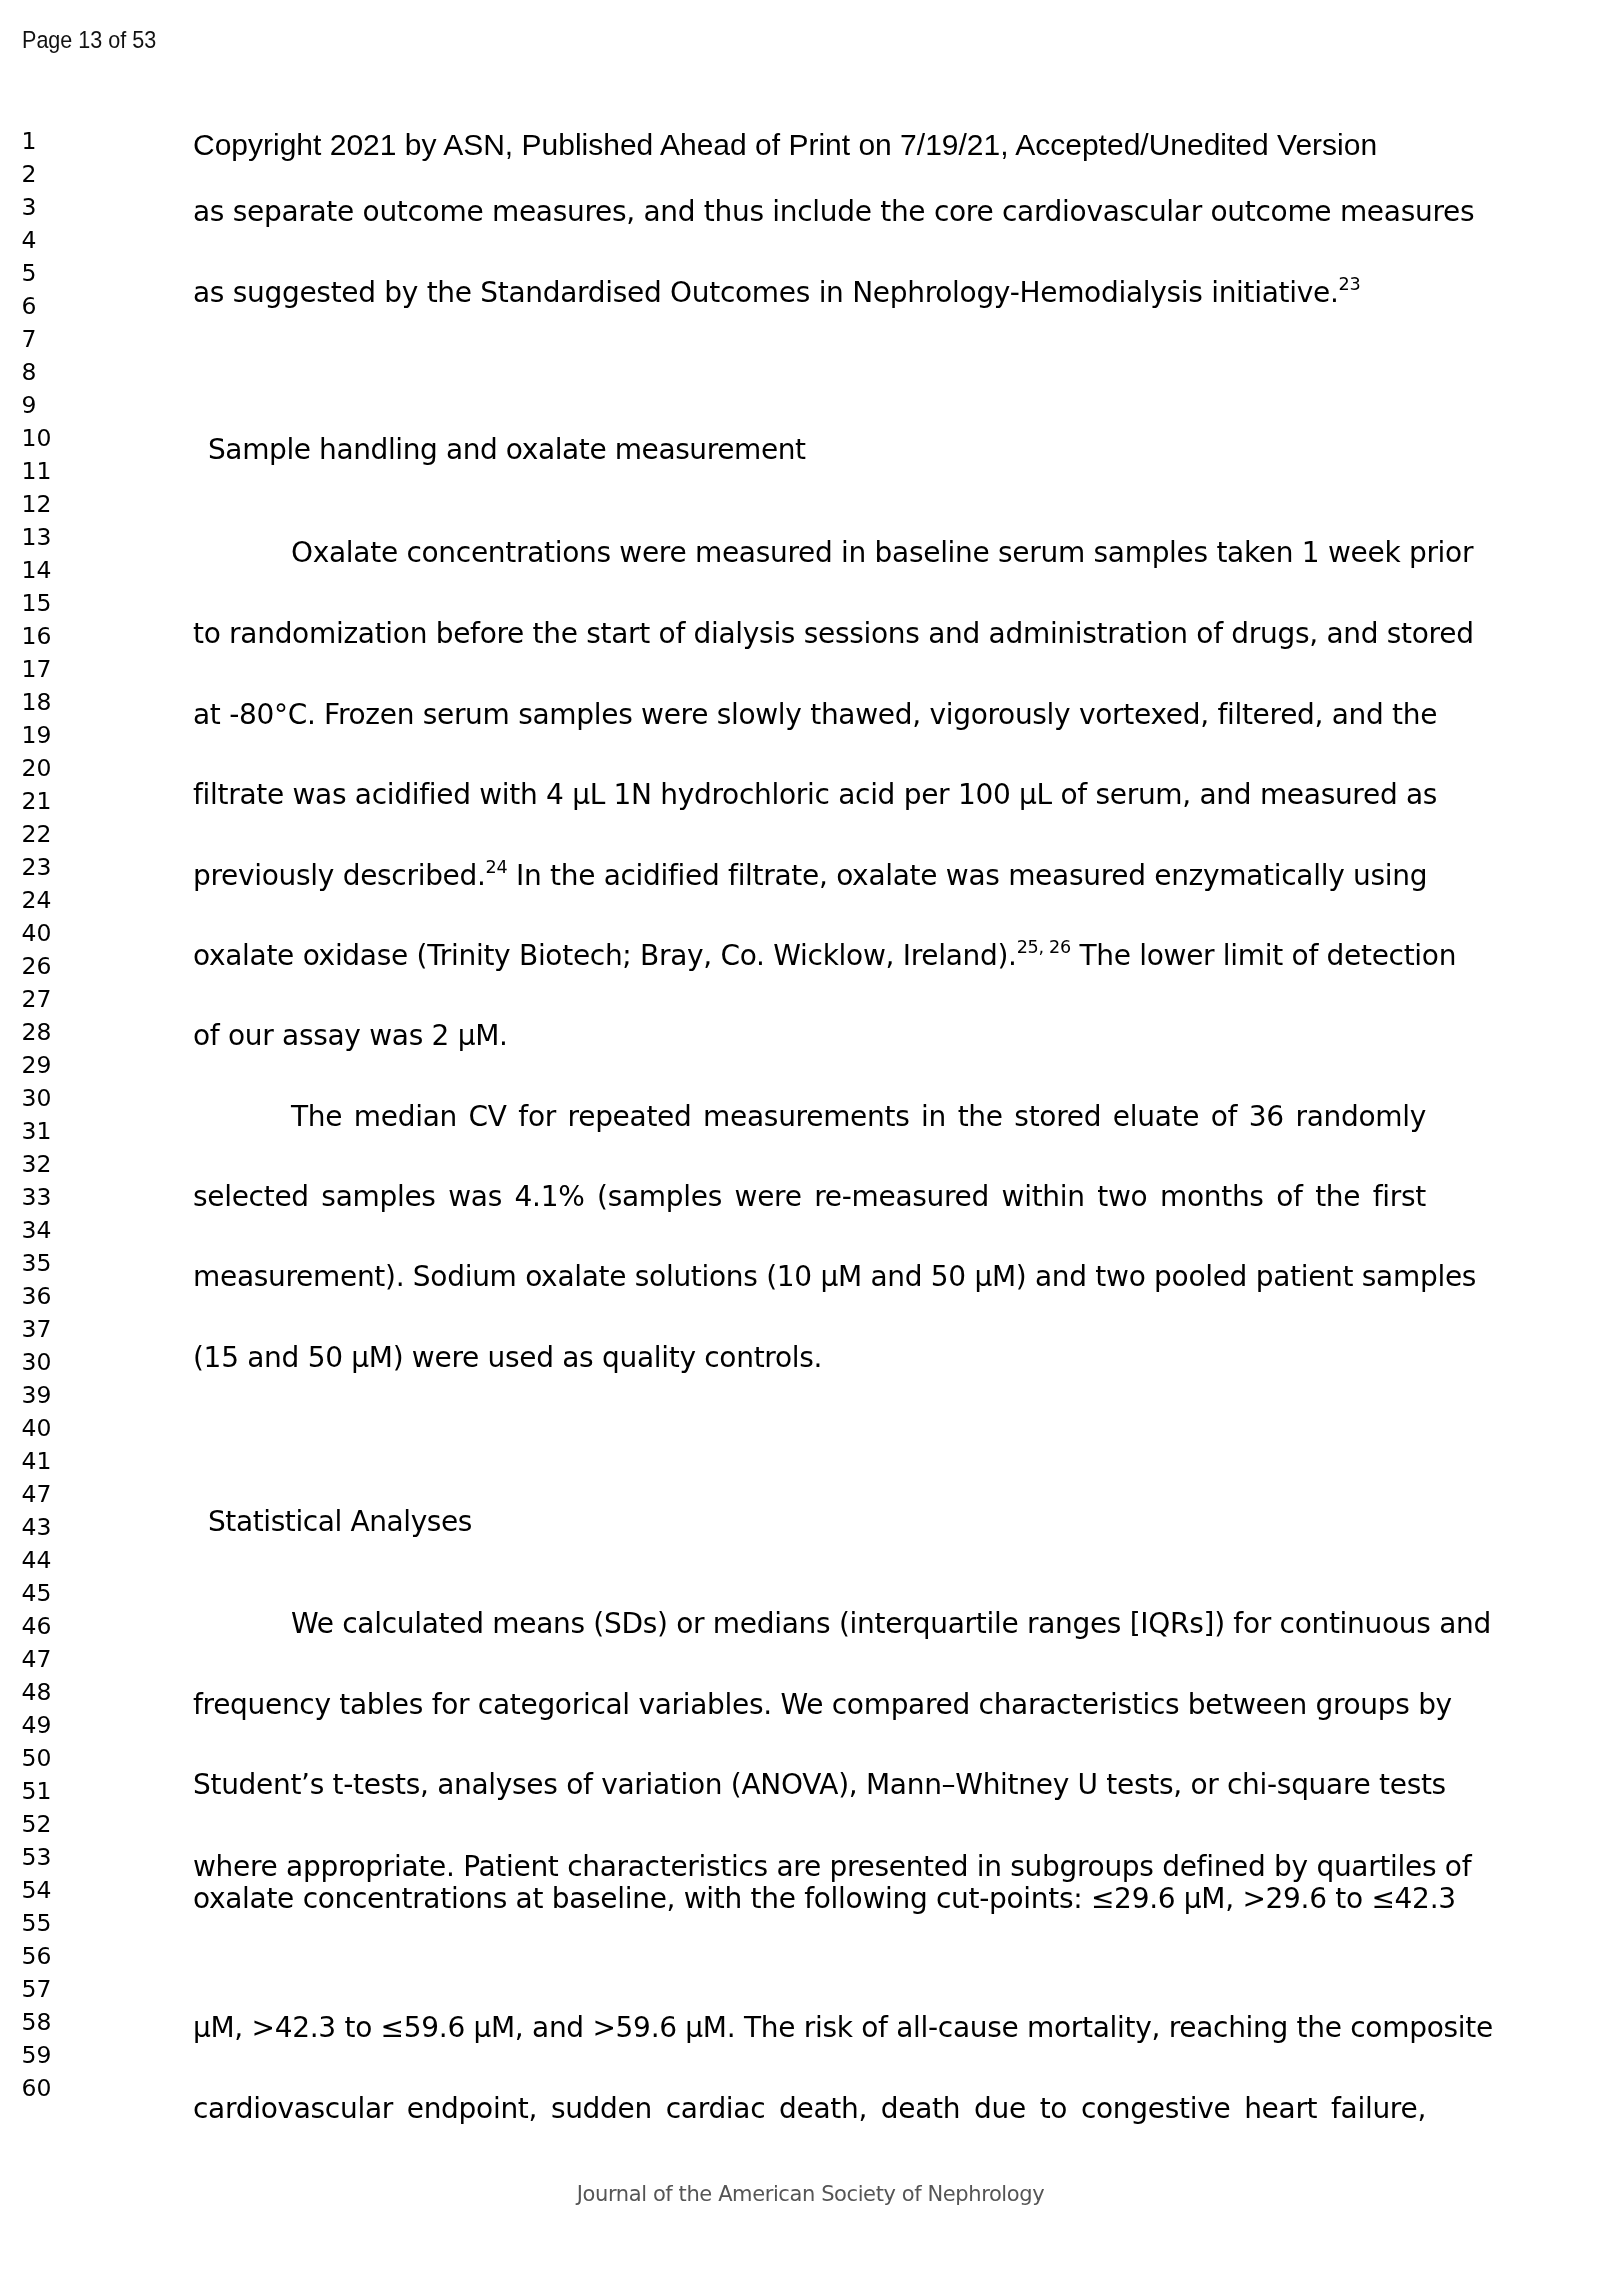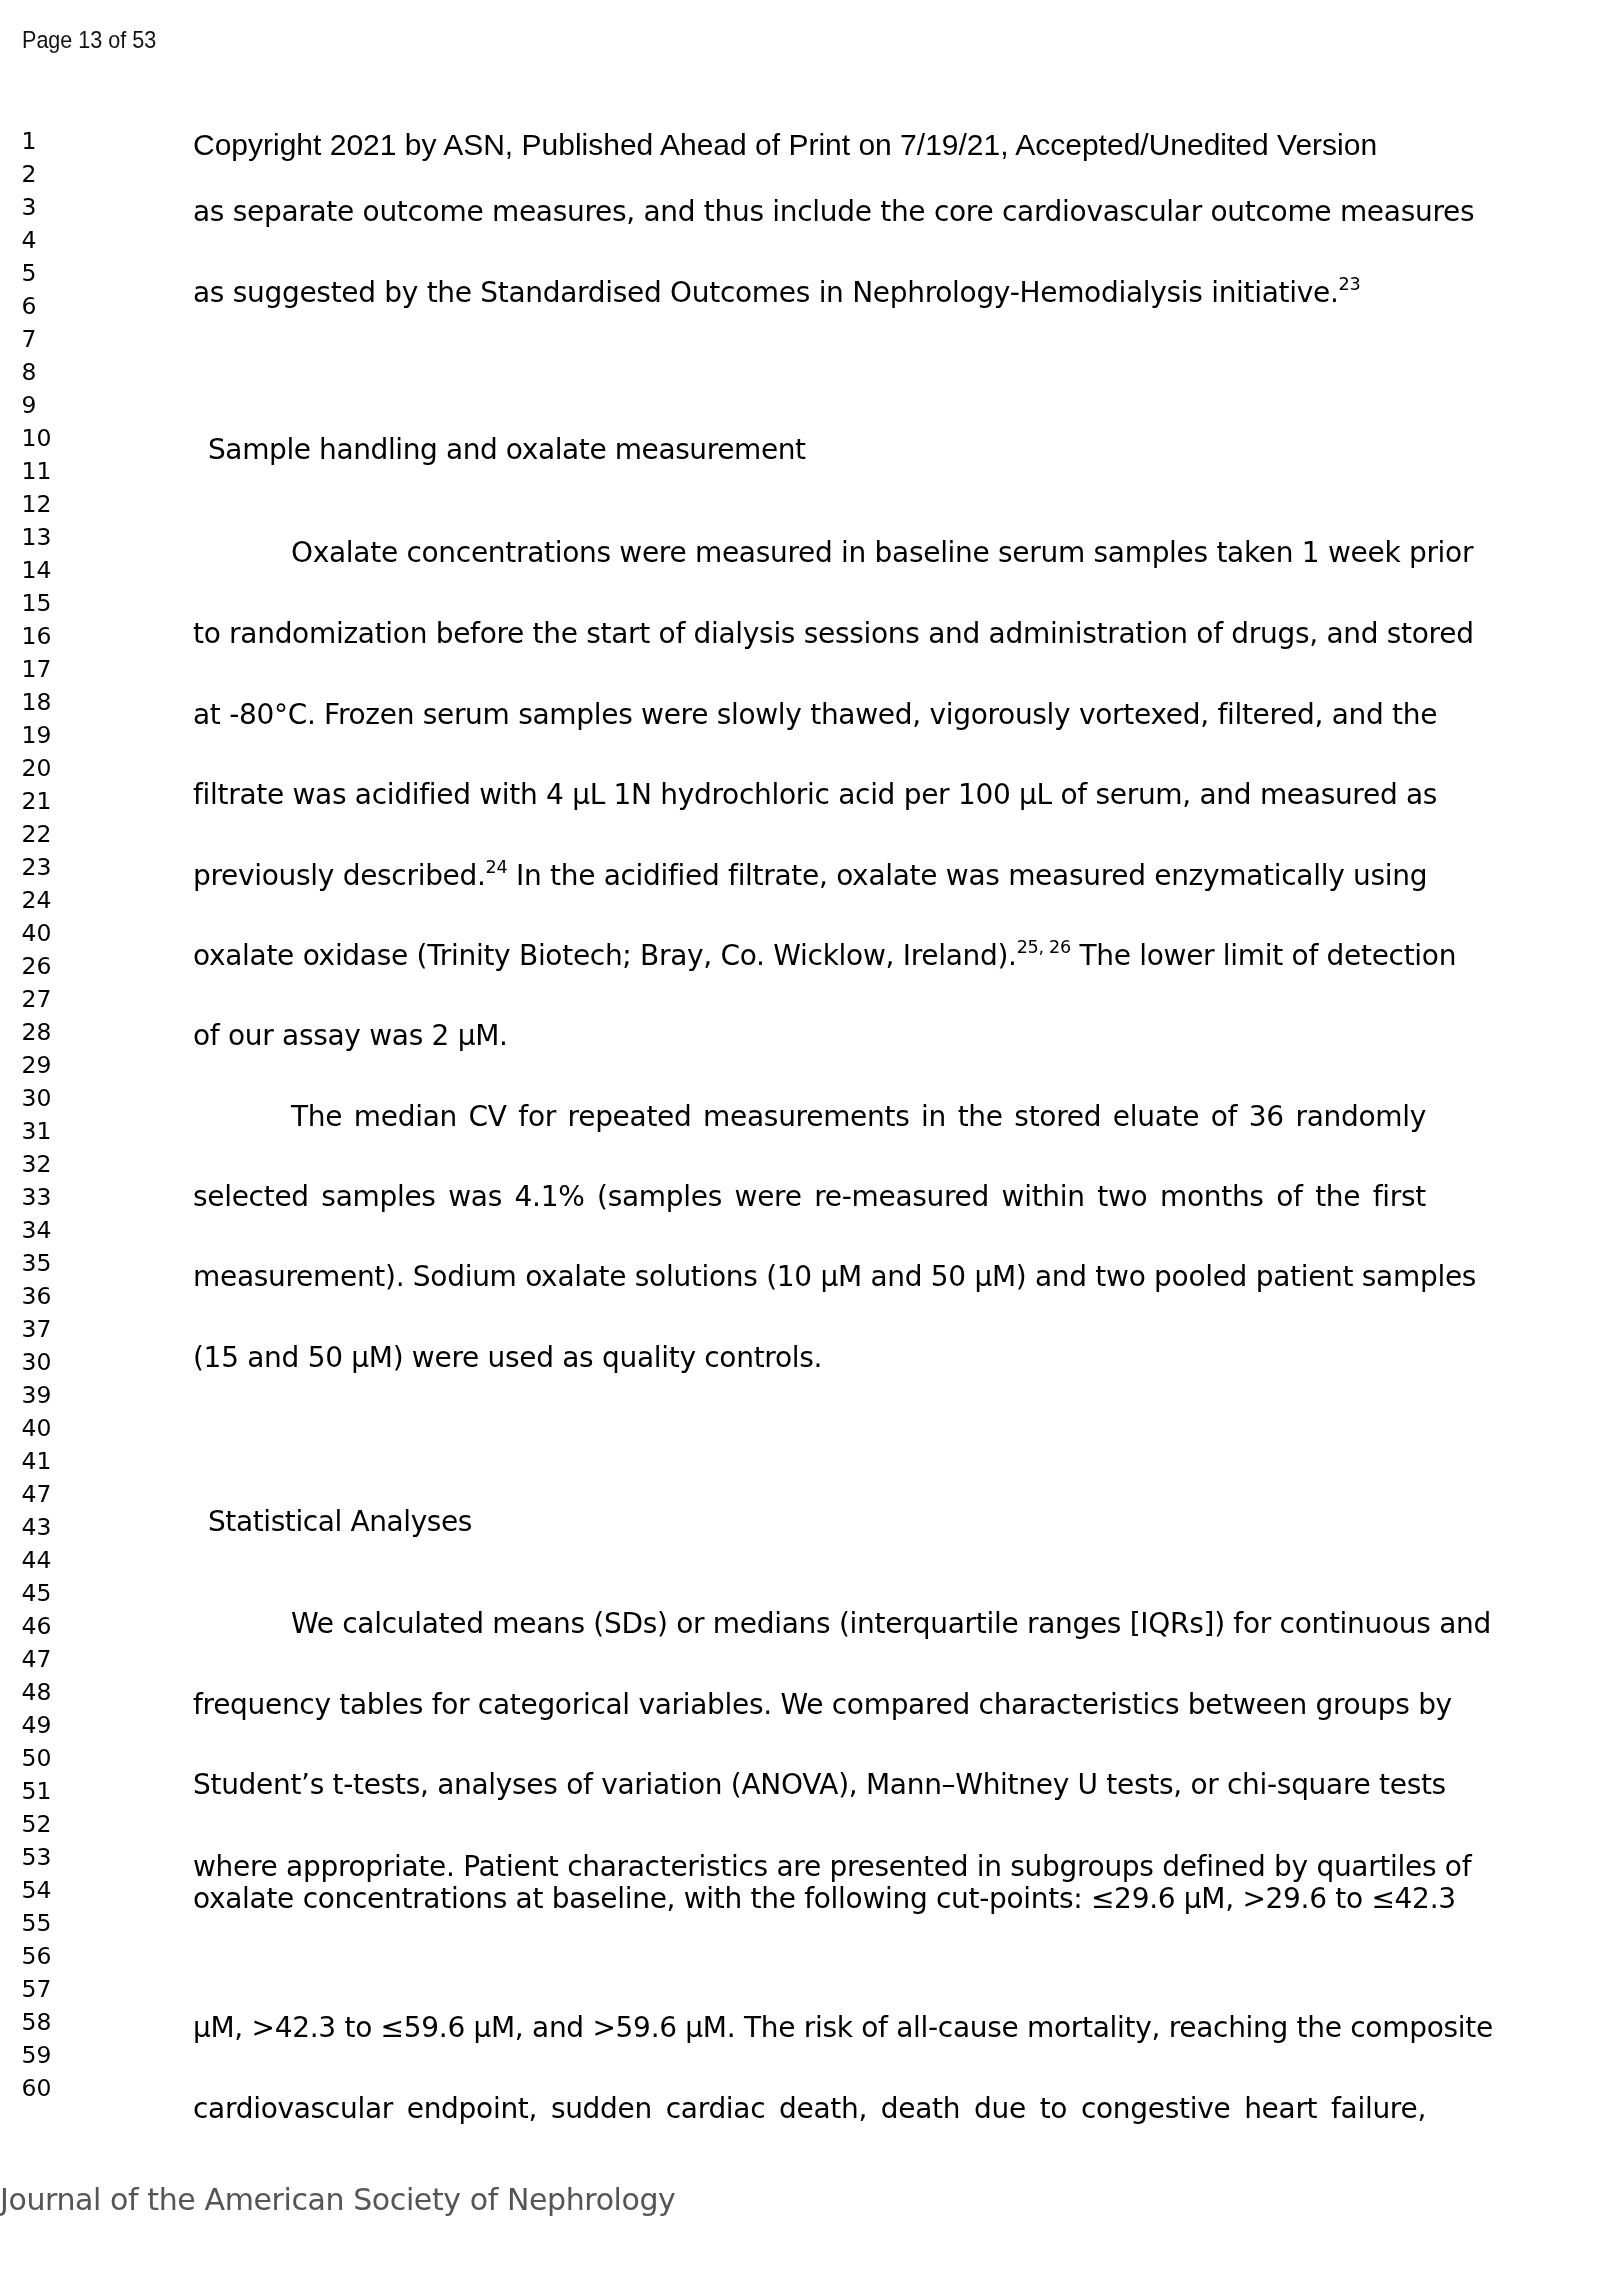--- a/index.html
+++ b/index.html
@@ -6,21 +6,21 @@
   body { width: 1621px; height: 2293px; position: relative; overflow: hidden; color: #000; }
   .page-label { position: absolute; left: 21.6px; top: 25.5px; font-family: "Liberation Sans", sans-serif; font-size: 24.5px; color: #111; transform: scaleX(0.88); transform-origin: left top; }
   .gutter { position: absolute; left: 21.6px; top: 125px; width: 59px; font-family: "DejaVu Sans", sans-serif; font-size: 23.5px; color: #000; }
   .gutter div { height: 33px; line-height: 33px; }
   .header-note { position: absolute; left: 193px; top: 96px; font-family: "Liberation Sans", sans-serif; font-size: 30px; color: #000; white-space: nowrap; margin-top: 32px; }
   .line { position: absolute; left: 193px; width: 1233px; font-family: "DejaVu Sans", sans-serif; font-size: 28px; line-height: 33px; white-space: nowrap; text-align: justify; text-align-last: justify; letter-spacing: -0.3px; }
   .line.last { text-align-last: left; }
   .line.indent { padding-left: 98px; width: 1135px; }
   .heading { position: absolute; left: 208px; font-family: "DejaVu Sans", sans-serif; font-weight: normal; font-size: 28px; line-height: 33px; white-space: nowrap; letter-spacing: -0.4px; }
   sup { font-size: 17.6px; vertical-align: 0; position: relative; top: -11.8px; }
-  .footer { position: absolute; left: 0; width: 1621px; top: 2182px; font-family: "DejaVu Sans", sans-serif; font-size: 30px; color: #555; letter-spacing: -0.4px; }
+  .footer { position: absolute; left: 0; width: 1621px; top: 2182px; text-align: center; font-family: "DejaVu Sans", sans-serif; font-size: 21px; color: #555; letter-spacing: -0.4px; }
 </style>
 </head>
 <body>
 
 <div class="page-label">Page 13 of 53</div>
 
 <div class="gutter" id="gutter">
     <div>1</div>
     <div>2</div>
     <div>3</div>

